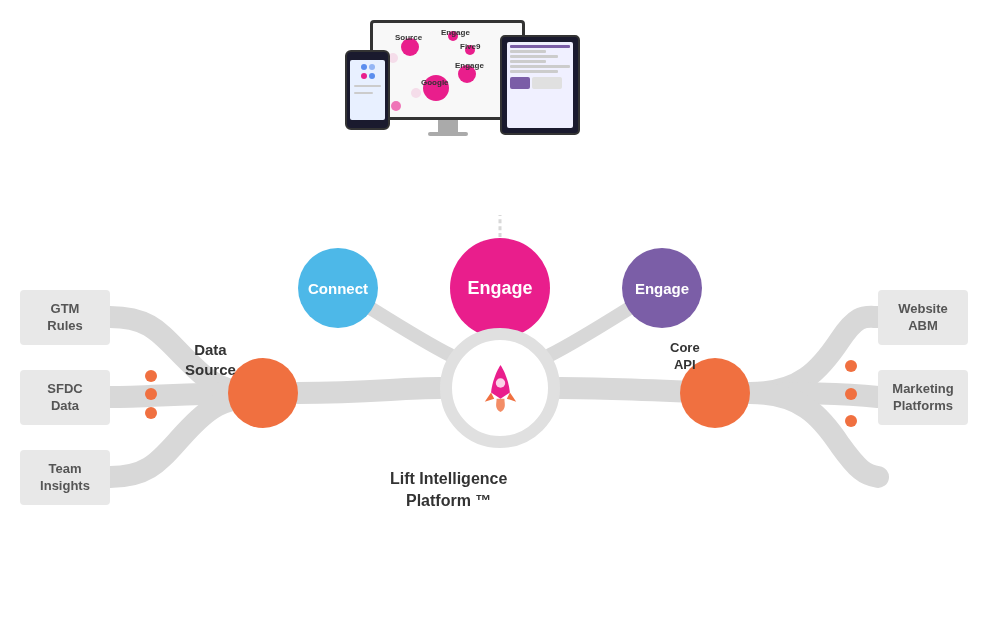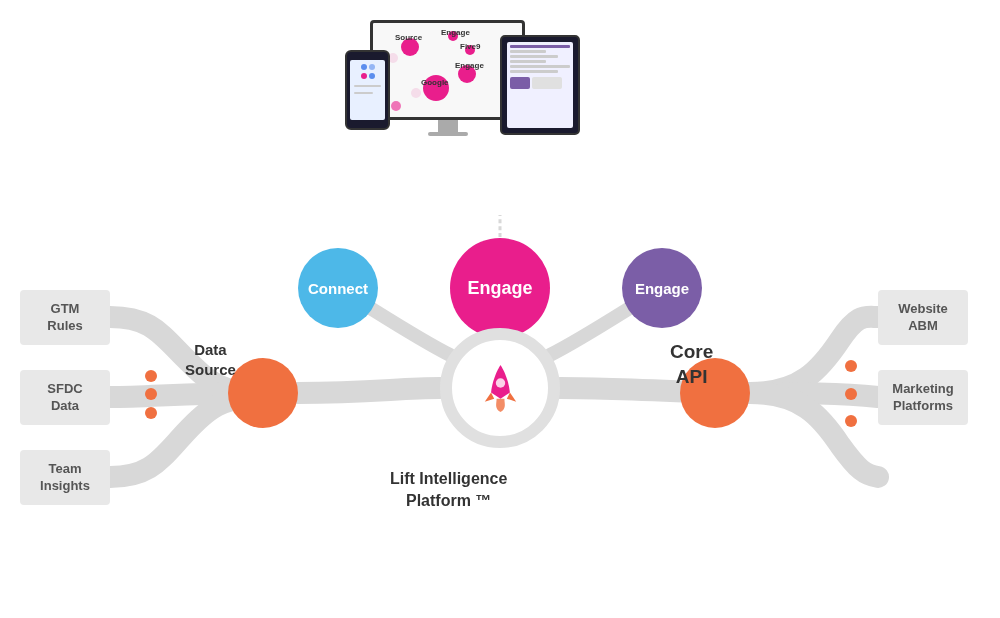--- a/index.html
+++ b/index.html
@@ -250,21 +250,21 @@
       font-weight: bold;
       color: #333;
       line-height: 1.3;
     }
 
     .label-core-api {
       position: absolute;
       top: 340px;
       left: 670px;
       text-align: center;
-      font-size: 19px;
+      font-size: 13px;
       font-weight: bold;
       color: #333;
       line-height: 1.3;
     }
 
     .label-platform {
       position: absolute;
       top: 468px;
       left: 390px;
       text-align: center;

